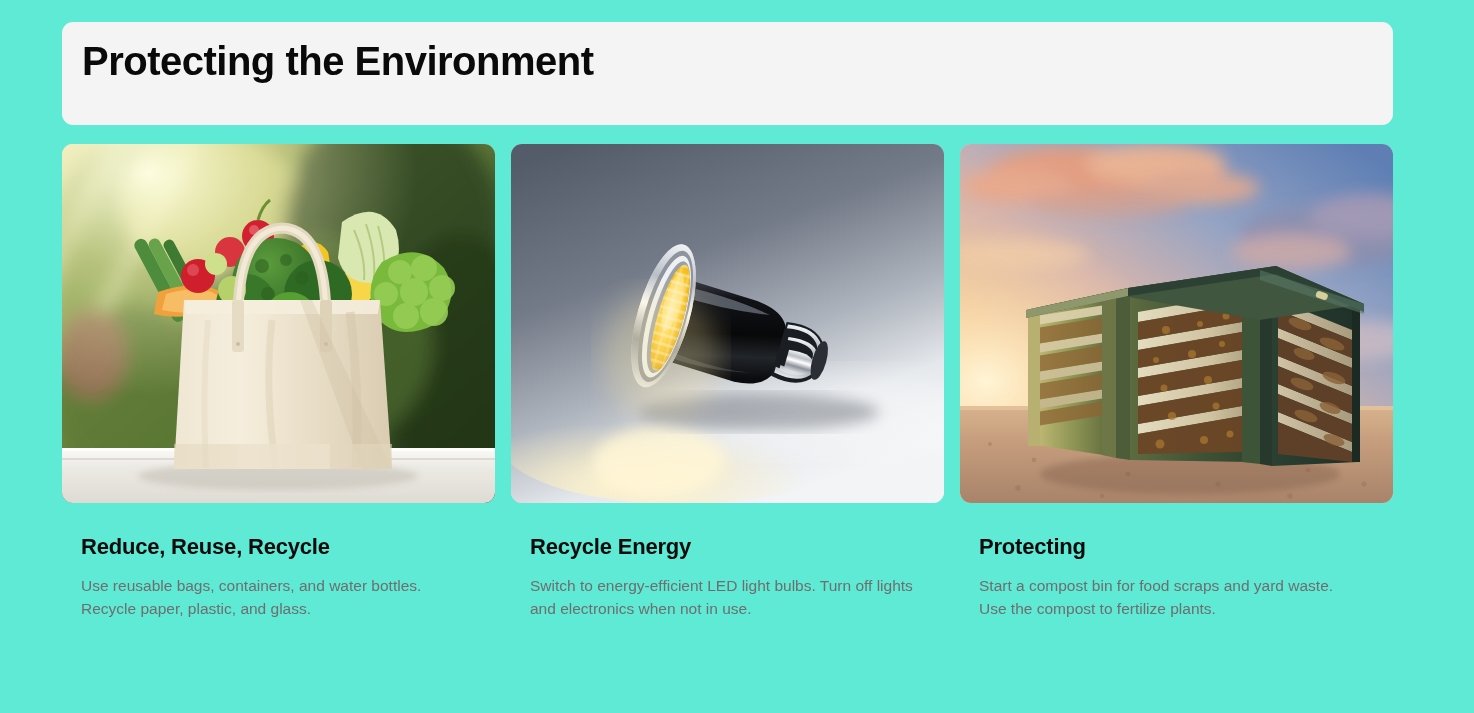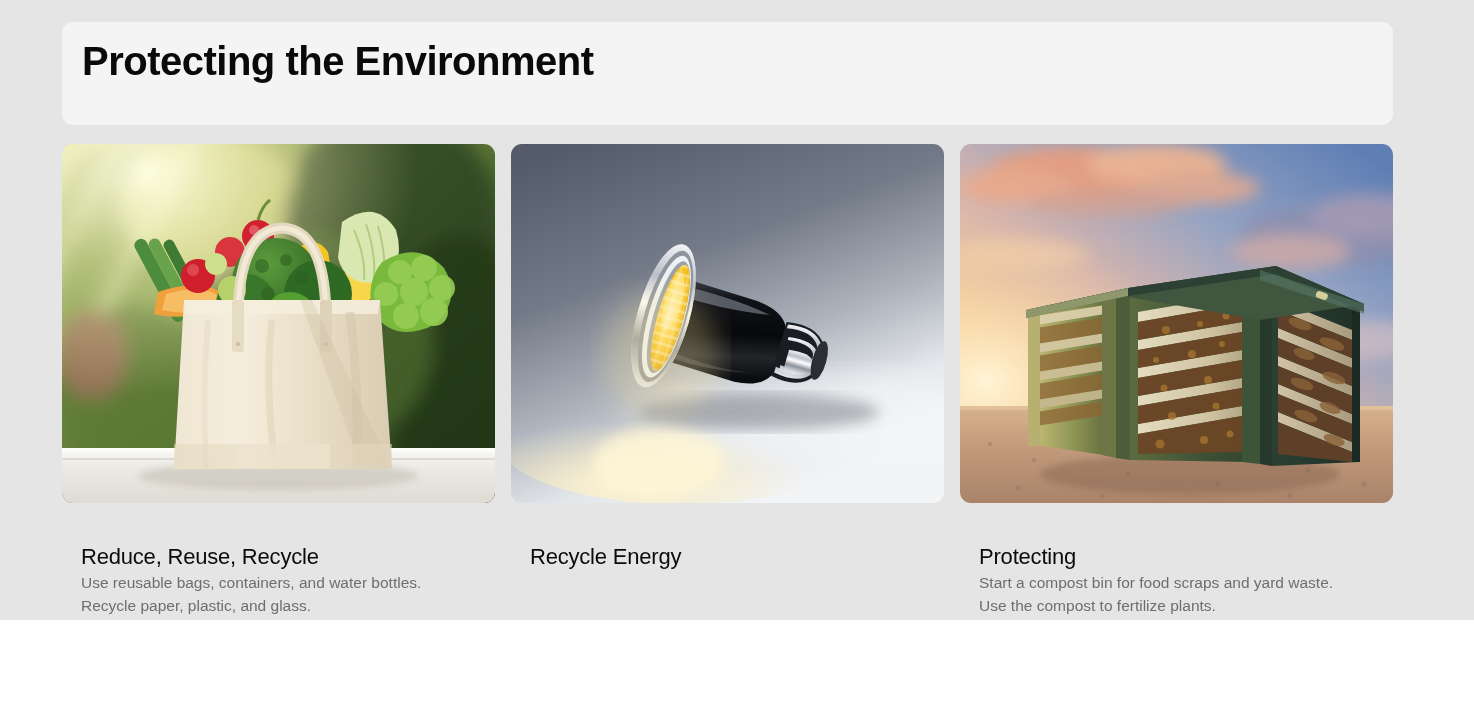--- a/index.html
+++ b/index.html
@@ -6,22 +6,22 @@
   html, body {
     width: 1474px;
     height: 713px;
     background: #ffffff;
     font-family: "Liberation Sans", sans-serif;
     overflow: hidden;
   }
   .page {
     position: relative;
     width: 1474px;
-    height: 620px;
-    background: #e5e5e5;
+    height: 713px;
+    background: #5eead4;
   }
 
   
   .header-panel {
     position: absolute;
     left: 62px;
     top: 22px;
     width: 1331px;
     height: 103px;
     background: #f4f4f4;
@@ -57,29 +57,30 @@
     height: 359px;
     border-radius: 11px;
     overflow: hidden;
     position: relative;
     background: #dddddd;
     display: block;
   }
   .card-media svg { display: block; width: 433px; height: 359px; }
 
   .card-title {
-    margin-top: 40px;
+    margin-top: 30px;
     padding-left: 19px;
     font-size: 22px;
-    font-weight: 400;
+    font-weight: 700;
     letter-spacing: -0.2px;
     color: #0b0b0b;
     line-height: 28px;
   }
   .card-desc {
+    margin-top: 13px;
     padding-left: 19px;
     padding-right: 8px;
     font-size: 15.5px;
     font-weight: 400;
     color: #6e6e6e;
     line-height: 23px;
     max-width: 410px;
   }
 </style>
 </head>
@@ -326,20 +327,21 @@
 
             <ellipse cx="157" cy="190" rx="13" ry="55" fill="url(#c2led)"></ellipse>
             <ellipse cx="157" cy="190" rx="13" ry="55" fill="url(#c2grid)" opacity="0.75"></ellipse>
             <ellipse cx="155" cy="174" rx="8" ry="30" fill="#fff3c0" opacity="0.45"></ellipse>
           </g>
 
           <ellipse cx="150" cy="212" rx="58" ry="64" fill="#ffe8a0" opacity="0.28" filter="url(#c2soft2)"></ellipse>
         </svg>
       </div>
       <div class="card-title">Recycle Energy</div>
+      <div class="card-desc">Switch to energy-efficient LED light bulbs. Turn off lights and electronics when not in use.</div>
     </div>
 
     <div class="card">
       <div class="card-media">
         <svg viewBox="0 0 433 359" xmlns="http://www.w3.org/2000/svg" aria-hidden="true">
           <defs>
             <linearGradient id="c3sky" x1="0.9" y1="0" x2="0.1" y2="1">
               <stop offset="0%" stop-color="#5f7fb4"></stop>
               <stop offset="28%" stop-color="#93a3c4"></stop>
               <stop offset="52%" stop-color="#d7b5ad"></stop>

